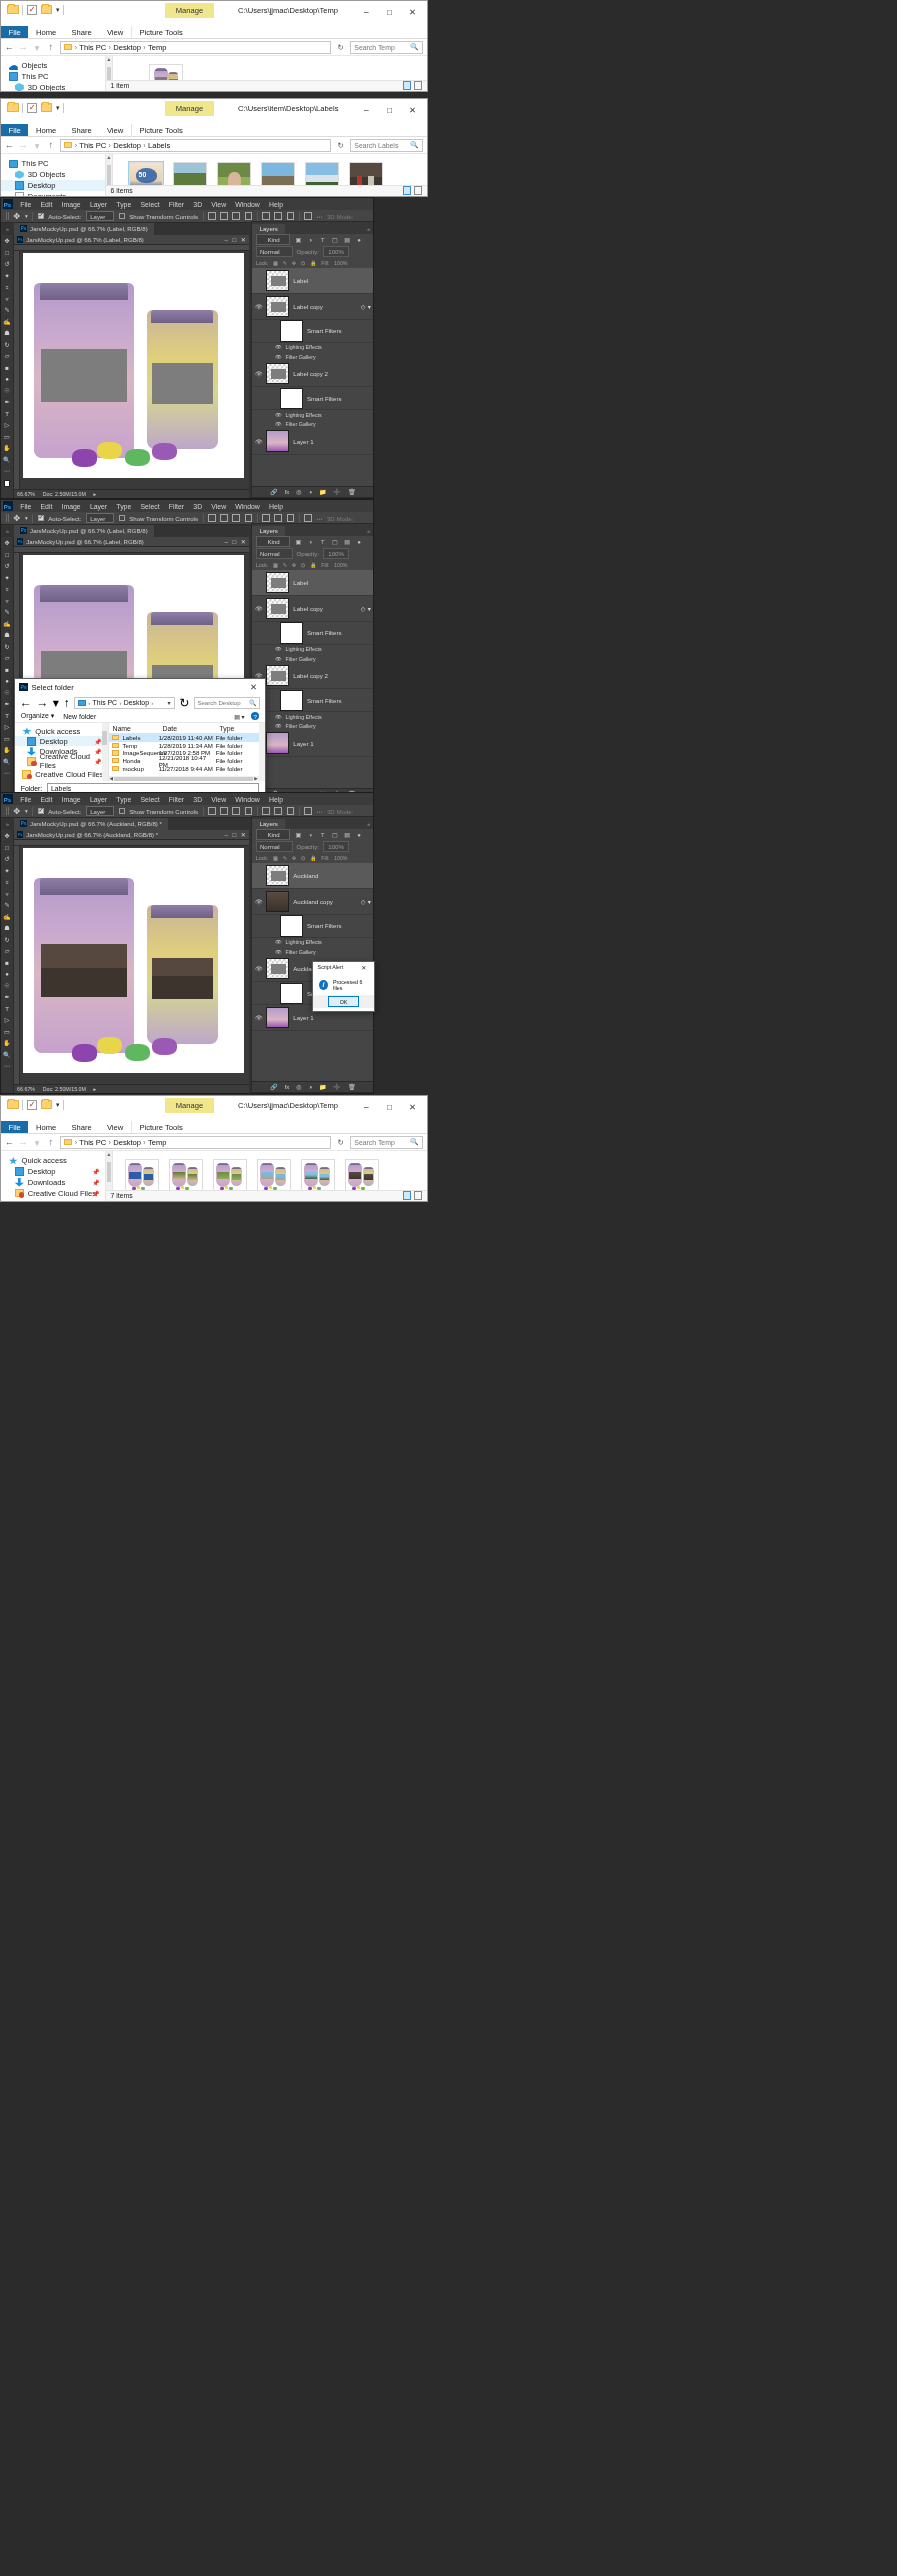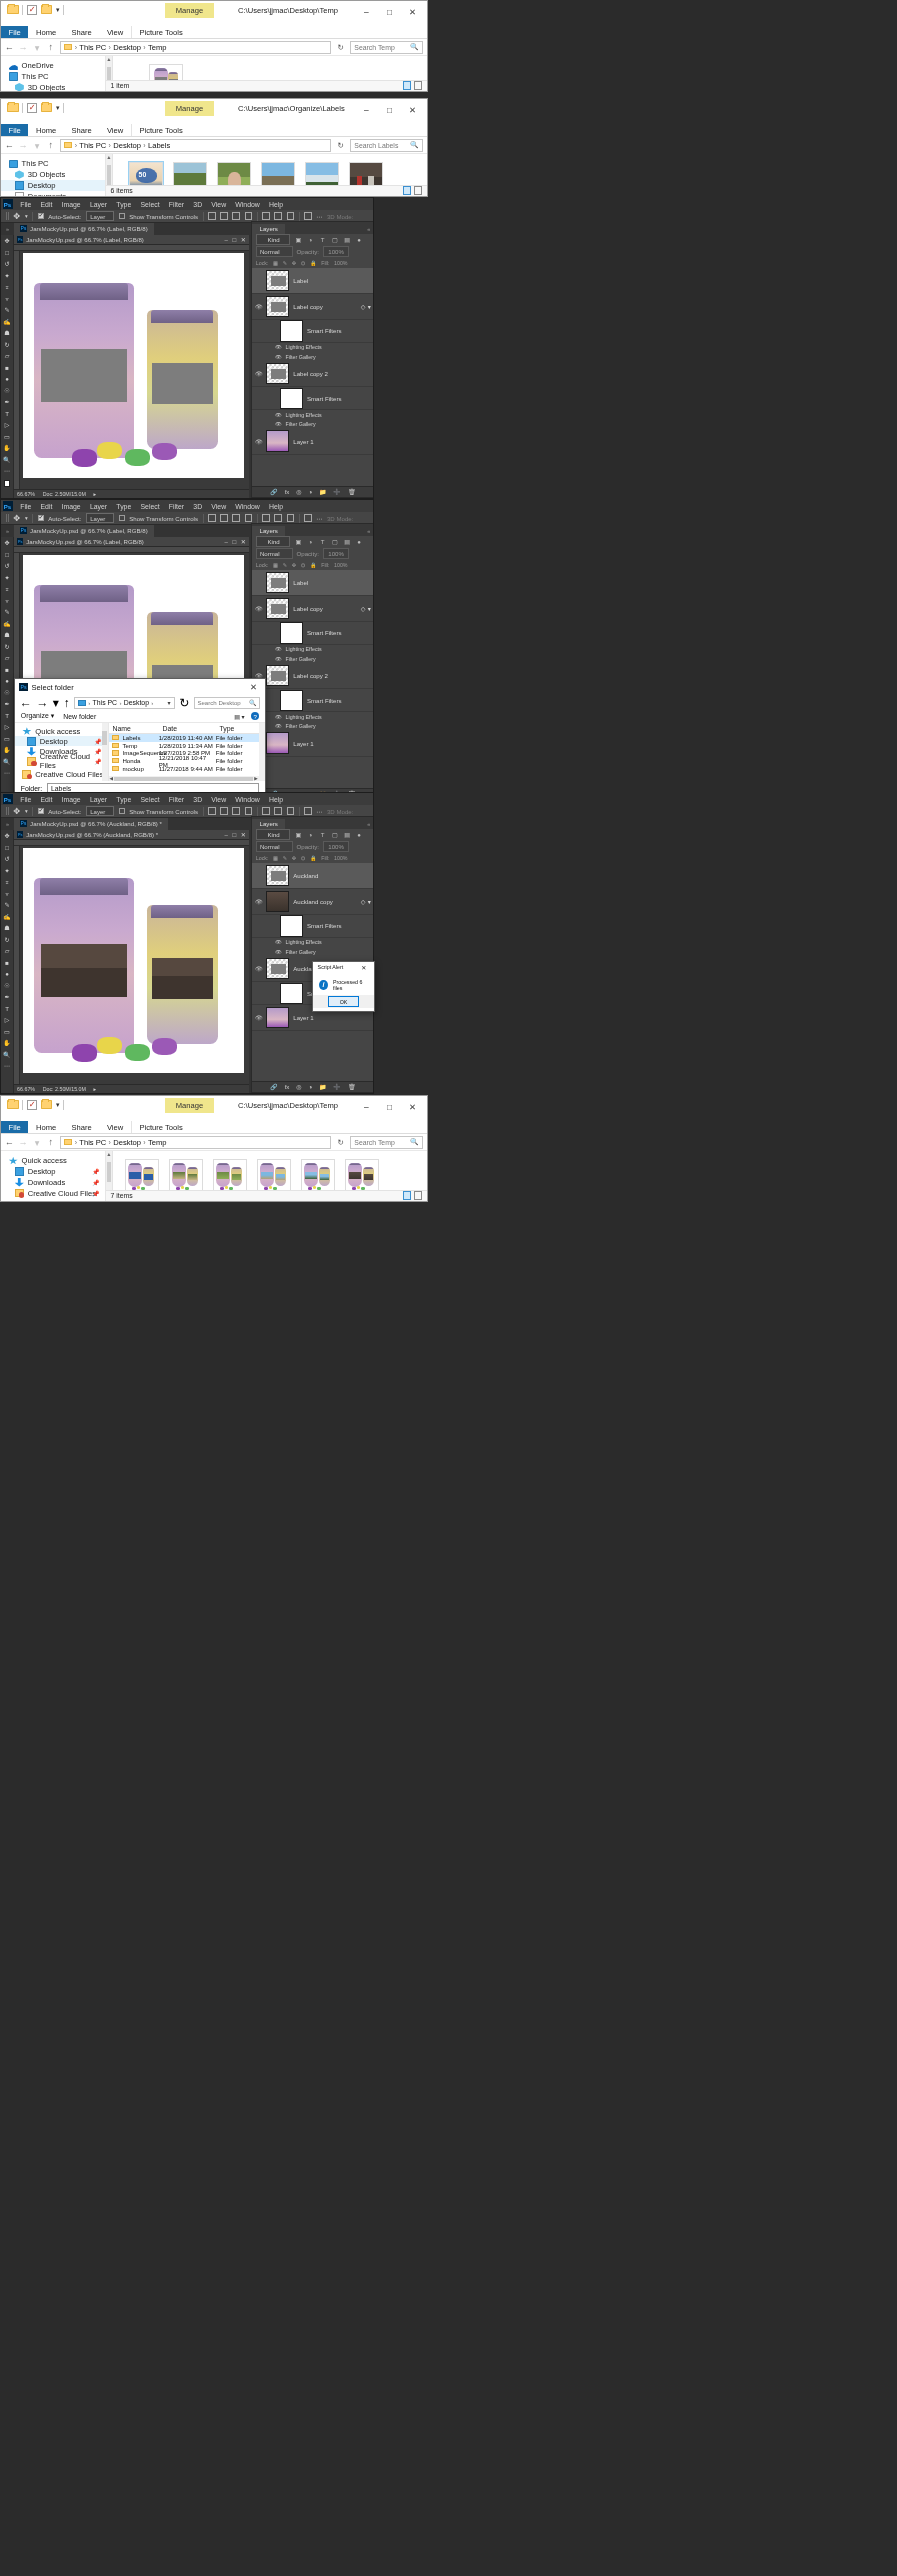--- a/index.html
+++ b/index.html
@@ -232,21 +232,21 @@
     <span class="refresh">↻</span>
     <div class="searchbox">
       <span>Search Temp</span>
       <span>🔍</span>
     </div>
   </div>
   <div class="body" style="top:55px;">
     <div class="navpane">
       <div class="navitem">
         <span class="ic onedrive"></span>
-        <span>OneDrive</span>
+        <span>Objects</span>
       </div>
       <div class="navitem">
         <span class="ic pc"></span>
         <span>This PC</span>
       </div>
       <div class="navitem" style="padding-left:13.7px;">
         <span class="ic objects3d"></span>
         <span>3D Objects</span>
       </div>
 
@@ -294,21 +294,21 @@
   <div class="titlebar">
     <div class="qa">
       <span class="folder-ico"></span>
       <span class="sep"></span>
       <span class="chk"></span>
       <span class="folder-ico"></span>
       <span class="dd">▾</span>
       <span class="sep"></span>
     </div>
     <div class="manage-tag" style="left:164px;">Manage</div>
-    <div class="path-caption" style="left:237px;">C:\Users\jjmac\Organize\Labels</div>
+    <div class="path-caption" style="left:237px;">C:\Users\item\Desktop\Labels</div>
     <div class="winbtns">
       <div>–</div>
       <div>□</div>
       <div class="close">✕</div>
     </div>
   </div>
   <div class="ribbon">
     <div class="tab file">File</div>
     <div class="tab">Home</div>
     <div class="tab">Share</div>

